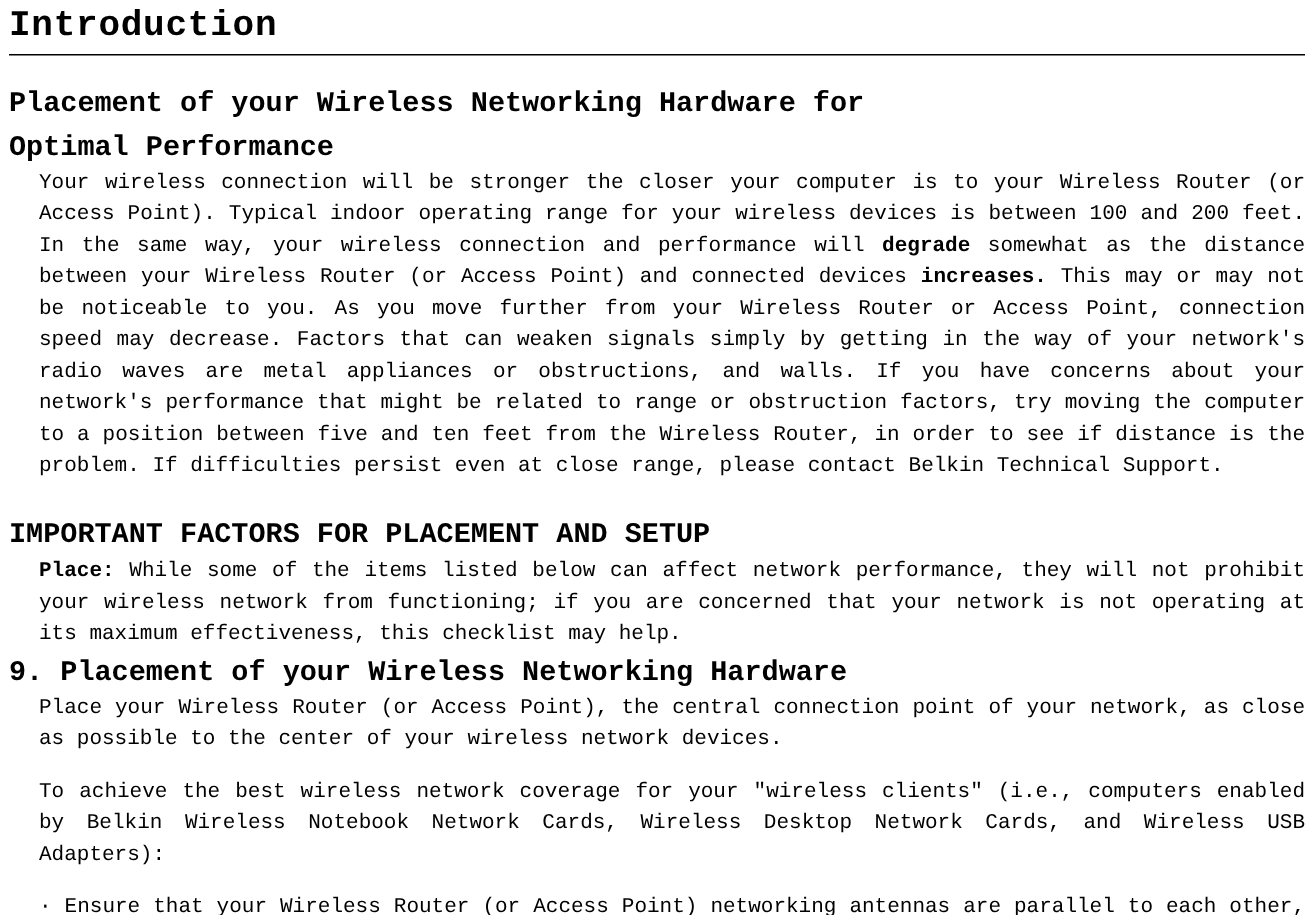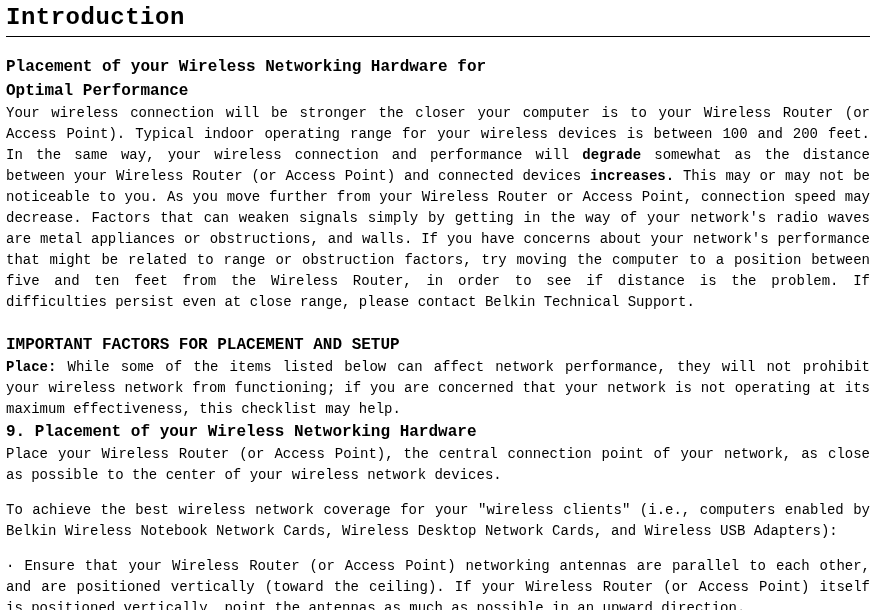--- a/index.html
+++ b/index.html
@@ -20,41 +20,42 @@
       font-family: "Courier New", monospace;
       font-size: 24px;
       font-weight: bold;
       border-bottom: 1.5px solid #000;
       padding-bottom: 0px;
       margin-bottom: 18px;
       letter-spacing: 0.5px;
     }
     .section-heading {
       font-weight: bold;
-      font-size: 16px;
+      font-size: 19px;
       line-height: 1.5;
     }
     .body-text {
       text-align: justify;
       font-size: 14px;
       line-height: 1.5;
     }
     .bold {
       font-weight: bold;
     }
     .underline {
     }
     .spacer {
       height: 20px;
     }
     .spacer-sm {
       height: 14px;
     }
     .para {
       margin-bottom: 0;
+      margin-left: 20px;
     }
   </style>
 </head>
 <body>
 
 <h1 class="doc-title">Introduction</h1>
 
 <div class="section-heading">Placement of your Wireless Networking Hardware for</div>
 <div class="section-heading">Optimal Performance</div>
 

